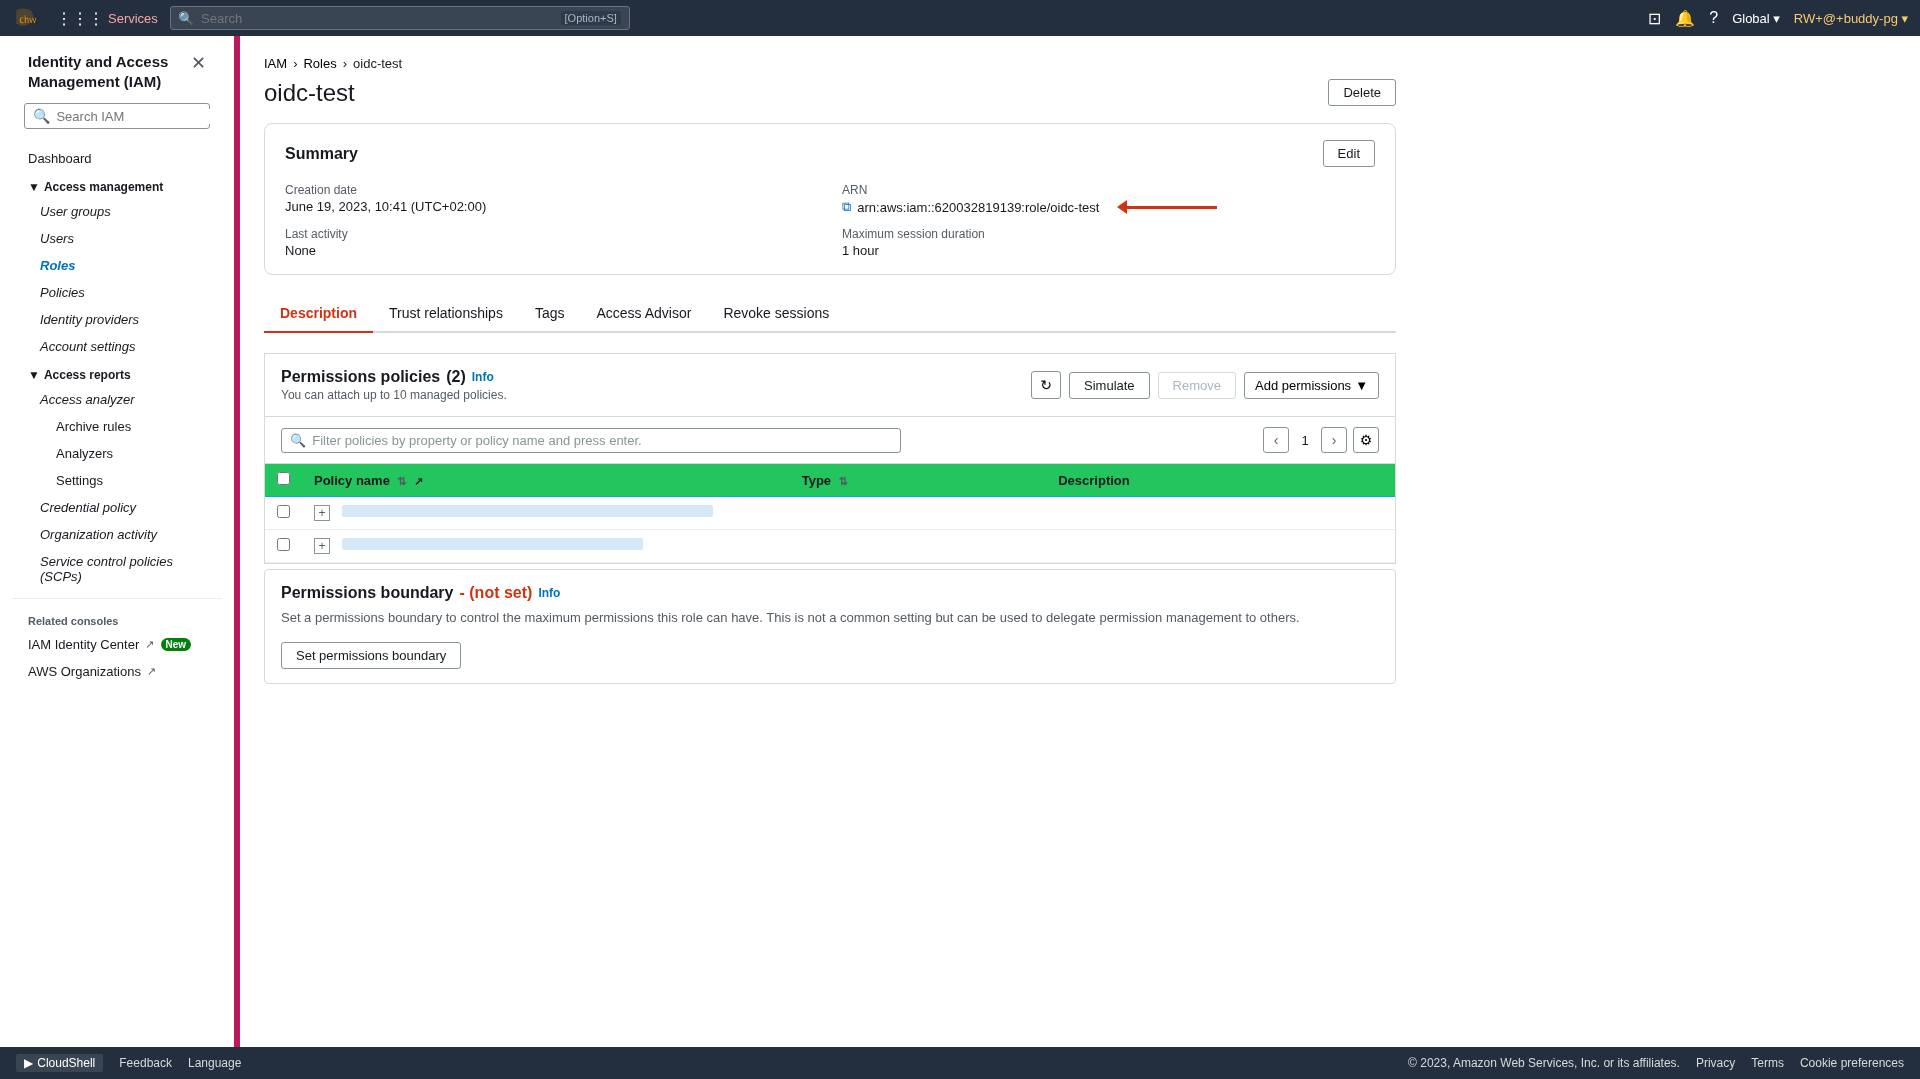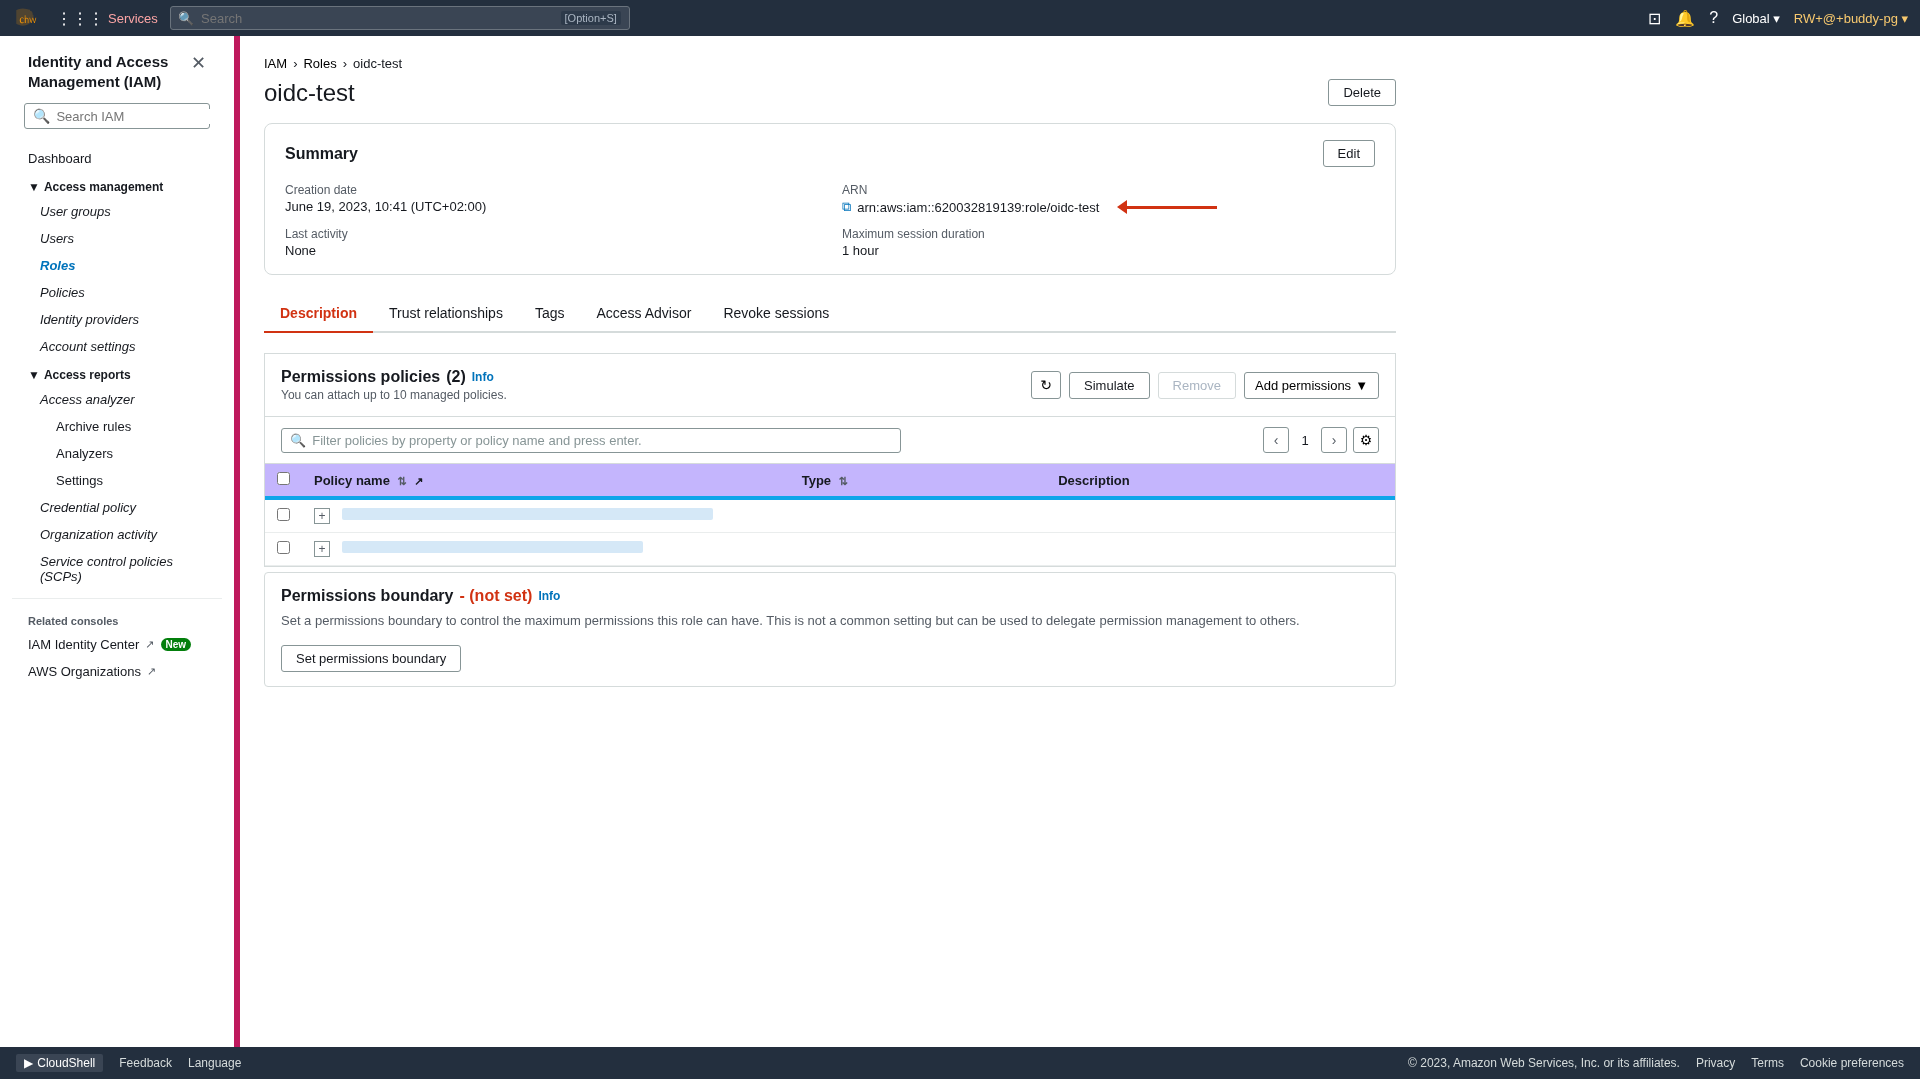--- a/index.html
+++ b/index.html
@@ -420,26 +420,26 @@
       justify-content: center;
       font-size: 14px;
     }
 
     
     .policy-table {
       width: 100%;
       border-collapse: collapse;
     }
     .policy-table th {
-      background: #c4b5fd;
+      background: #22c55e;
       padding: 8px 12px;
       text-align: left;
       font-size: 13px;
       font-weight: 600;
-      border-bottom: 4px solid #0ea5e9;
+      border-bottom: 1px solid #0ea5e9;
       color: #16191f;
     }
     .policy-table td {
       padding: 8px 12px;
       border-bottom: 1px solid #eaeded;
       font-size: 13px;
     }
     .sort-icon { margin-left: 4px; color: #545b64; font-size: 11px; }
     .expand-icon {
       width: 16px;

